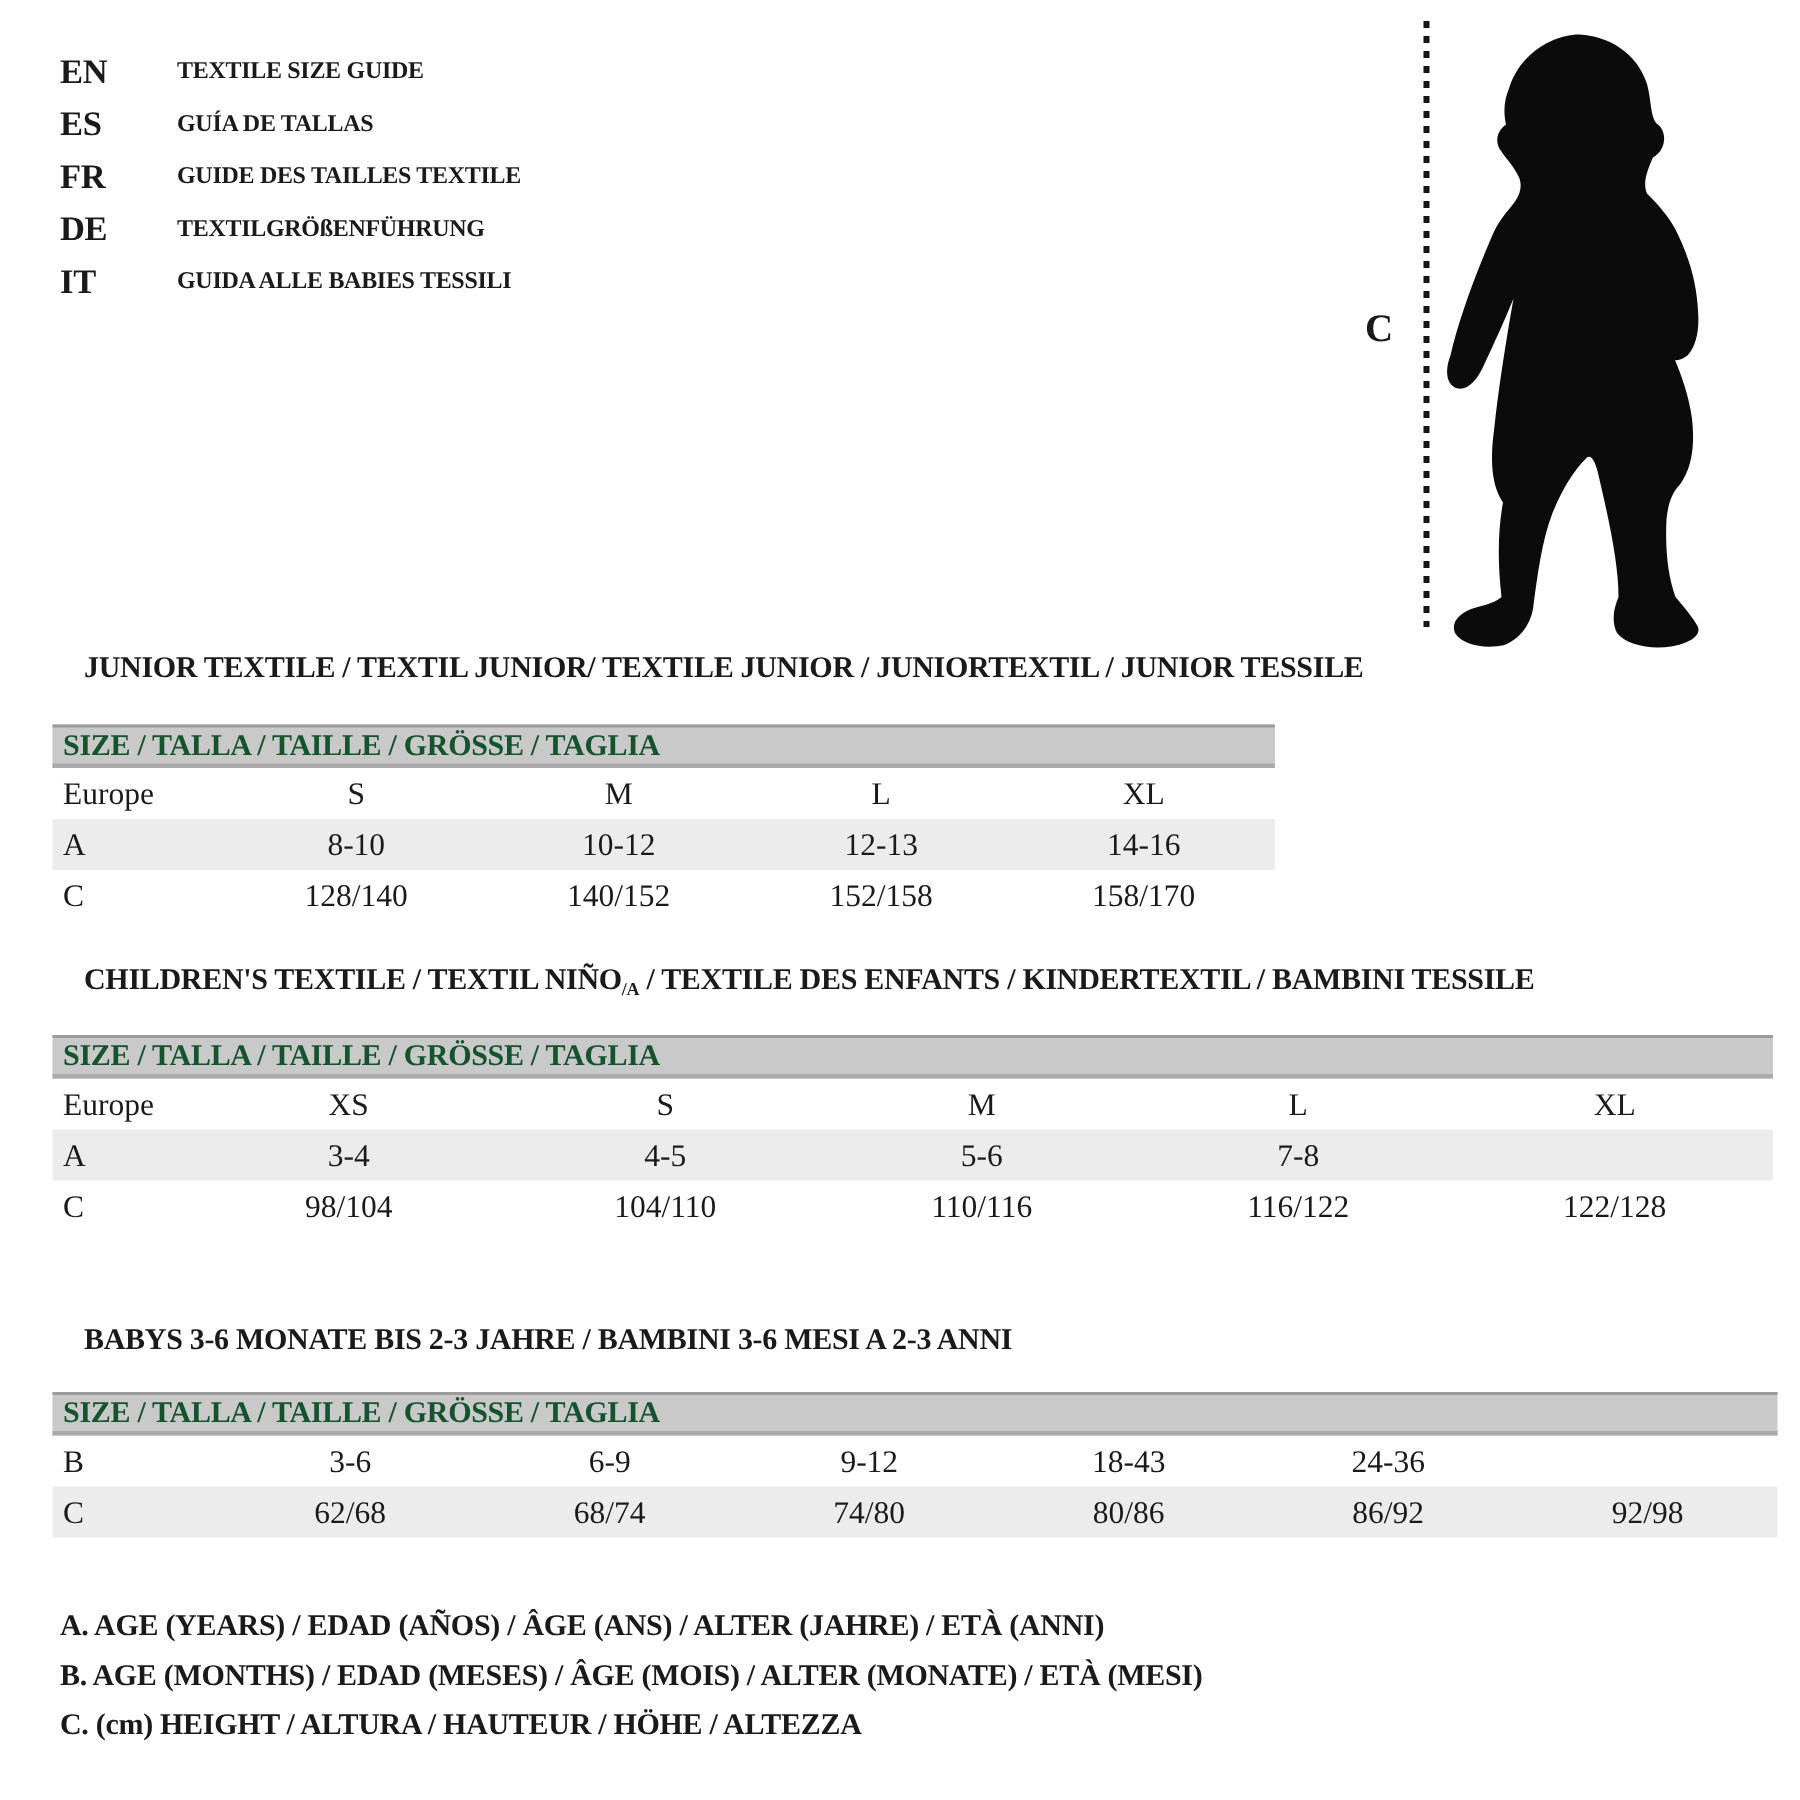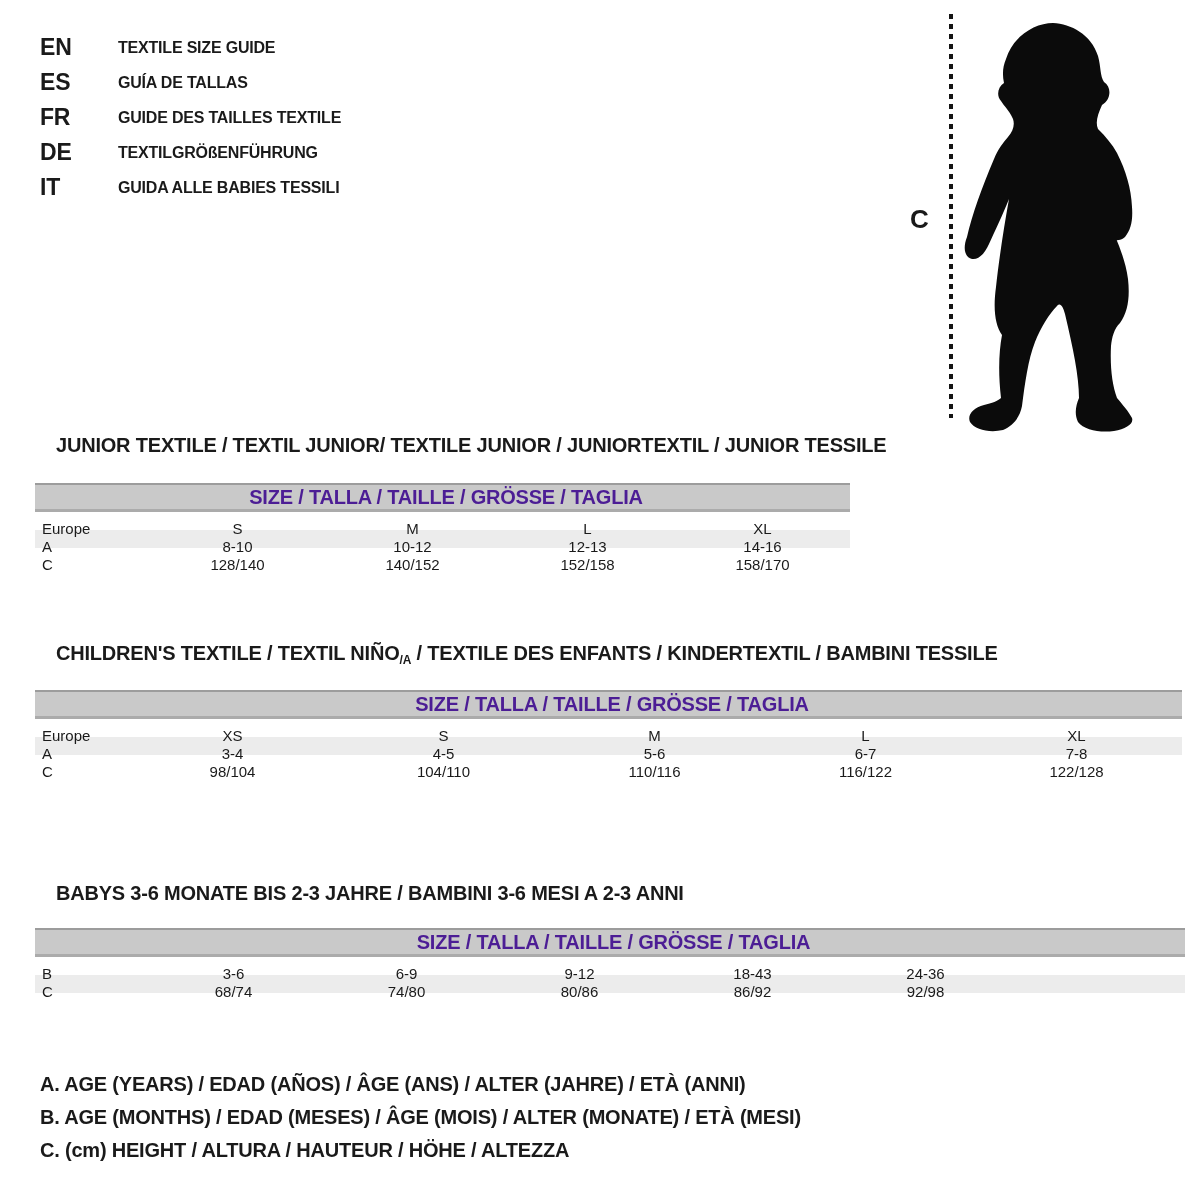--- a/index.html
+++ b/index.html
@@ -1,18 +1,18 @@
 <!DOCTYPE html>
 <html><head>
 <meta charset="utf-8">
 <style>
   html,body{margin:0;padding:0;background:#fff;}
   .page{
     position:relative;width:1200px;height:1200px;background:#ffffff;
-    font-family:Liberation Sans, sans-serif;
+    font-family:Liberation Serif, serif;
     font-stretch:condensed;color:#1a1a1a;overflow:hidden;
     -webkit-font-smoothing:antialiased;
   }
   
   .lang-block{position:absolute;left:40px;top:30px;}
   .lang-row{display:flex;height:35px;line-height:35px;}
   .lang-code{width:78px;font-size:23px;font-weight:700;letter-spacing:-0.2px;}
   .lang-title{font-size:16px;font-weight:700;letter-spacing:-0.2px;white-space:nowrap;}
   
   .dotted-line{
@@ -32,23 +32,23 @@
   .title-babies-2{top:882px;}
   .sub-a{font-size:12px;vertical-align:-4px;font-weight:700;}
   
   .size-table{position:absolute;left:35px;}
   .table-junior{top:483px;width:815px;}
   .table-children{top:690px;width:1147px;}
   .table-babies{top:928px;width:1150px;}
   .size-bar{
     background:#c9c9c9;border-top:2px solid #9c9c9c;border-bottom:3px solid #ababab;
     height:24px;line-height:24px;padding-left:7px;
-    font-size:20px;font-weight:700;color:#4c1d95;letter-spacing:-0.2px;text-align:center;
-  }
-  .trow{display:grid;height:18px;line-height:34px;font-size:15px;}
+    font-size:20px;font-weight:700;color:#14532d;letter-spacing:-0.2px;
+  }
+  .trow{display:grid;height:34px;line-height:34px;font-size:21px;}
   .table-junior  .trow{grid-template-columns:115px repeat(4,175px);}
   .table-children .trow{grid-template-columns:92px repeat(5,211px);}
   .table-babies  .trow{grid-template-columns:112px repeat(6,173px);}
   .trow.shaded{background:#ececec;}
   .rlabel{text-align:left;padding-left:7px;}
   .cval{text-align:center;}
   
   .legend{position:absolute;left:40px;top:1068px;}
   .legend-line{height:33px;line-height:33px;font-size:20px;font-weight:700;
     letter-spacing:-0.2px;white-space:nowrap;}
@@ -162,21 +162,20 @@
       <div class="cval">S</div>
       <div class="cval">M</div>
       <div class="cval">L</div>
       <div class="cval">XL</div>
     </div>
     <div class="trow shaded">
       <div class="rlabel">A</div>
       <div class="cval">3-4</div>
       <div class="cval">4-5</div>
       <div class="cval">5-6</div>
-      <div class="cval">6-7</div>
       <div class="cval">7-8</div>
     </div>
     <div class="trow">
       <div class="rlabel">C</div>
       <div class="cval">98/104</div>
       <div class="cval">104/110</div>
       <div class="cval">110/116</div>
       <div class="cval">116/122</div>
       <div class="cval">122/128</div>
     </div>
@@ -188,20 +187,21 @@
     <div class="trow">
       <div class="rlabel">B</div>
       <div class="cval">3-6</div>
       <div class="cval">6-9</div>
       <div class="cval">9-12</div>
       <div class="cval">18-43</div>
       <div class="cval">24-36</div>
     </div>
     <div class="trow shaded">
       <div class="rlabel">C</div>
+      <div class="cval">62/68</div>
       <div class="cval">68/74</div>
       <div class="cval">74/80</div>
       <div class="cval">80/86</div>
       <div class="cval">86/92</div>
       <div class="cval">92/98</div>
     </div>
   </div>
 
   <div class="legend">
     <div class="legend-line">A. AGE (YEARS) / EDAD (AÑOS) / ÂGE (ANS) / ALTER (JAHRE) / ETÀ (ANNI)</div>

